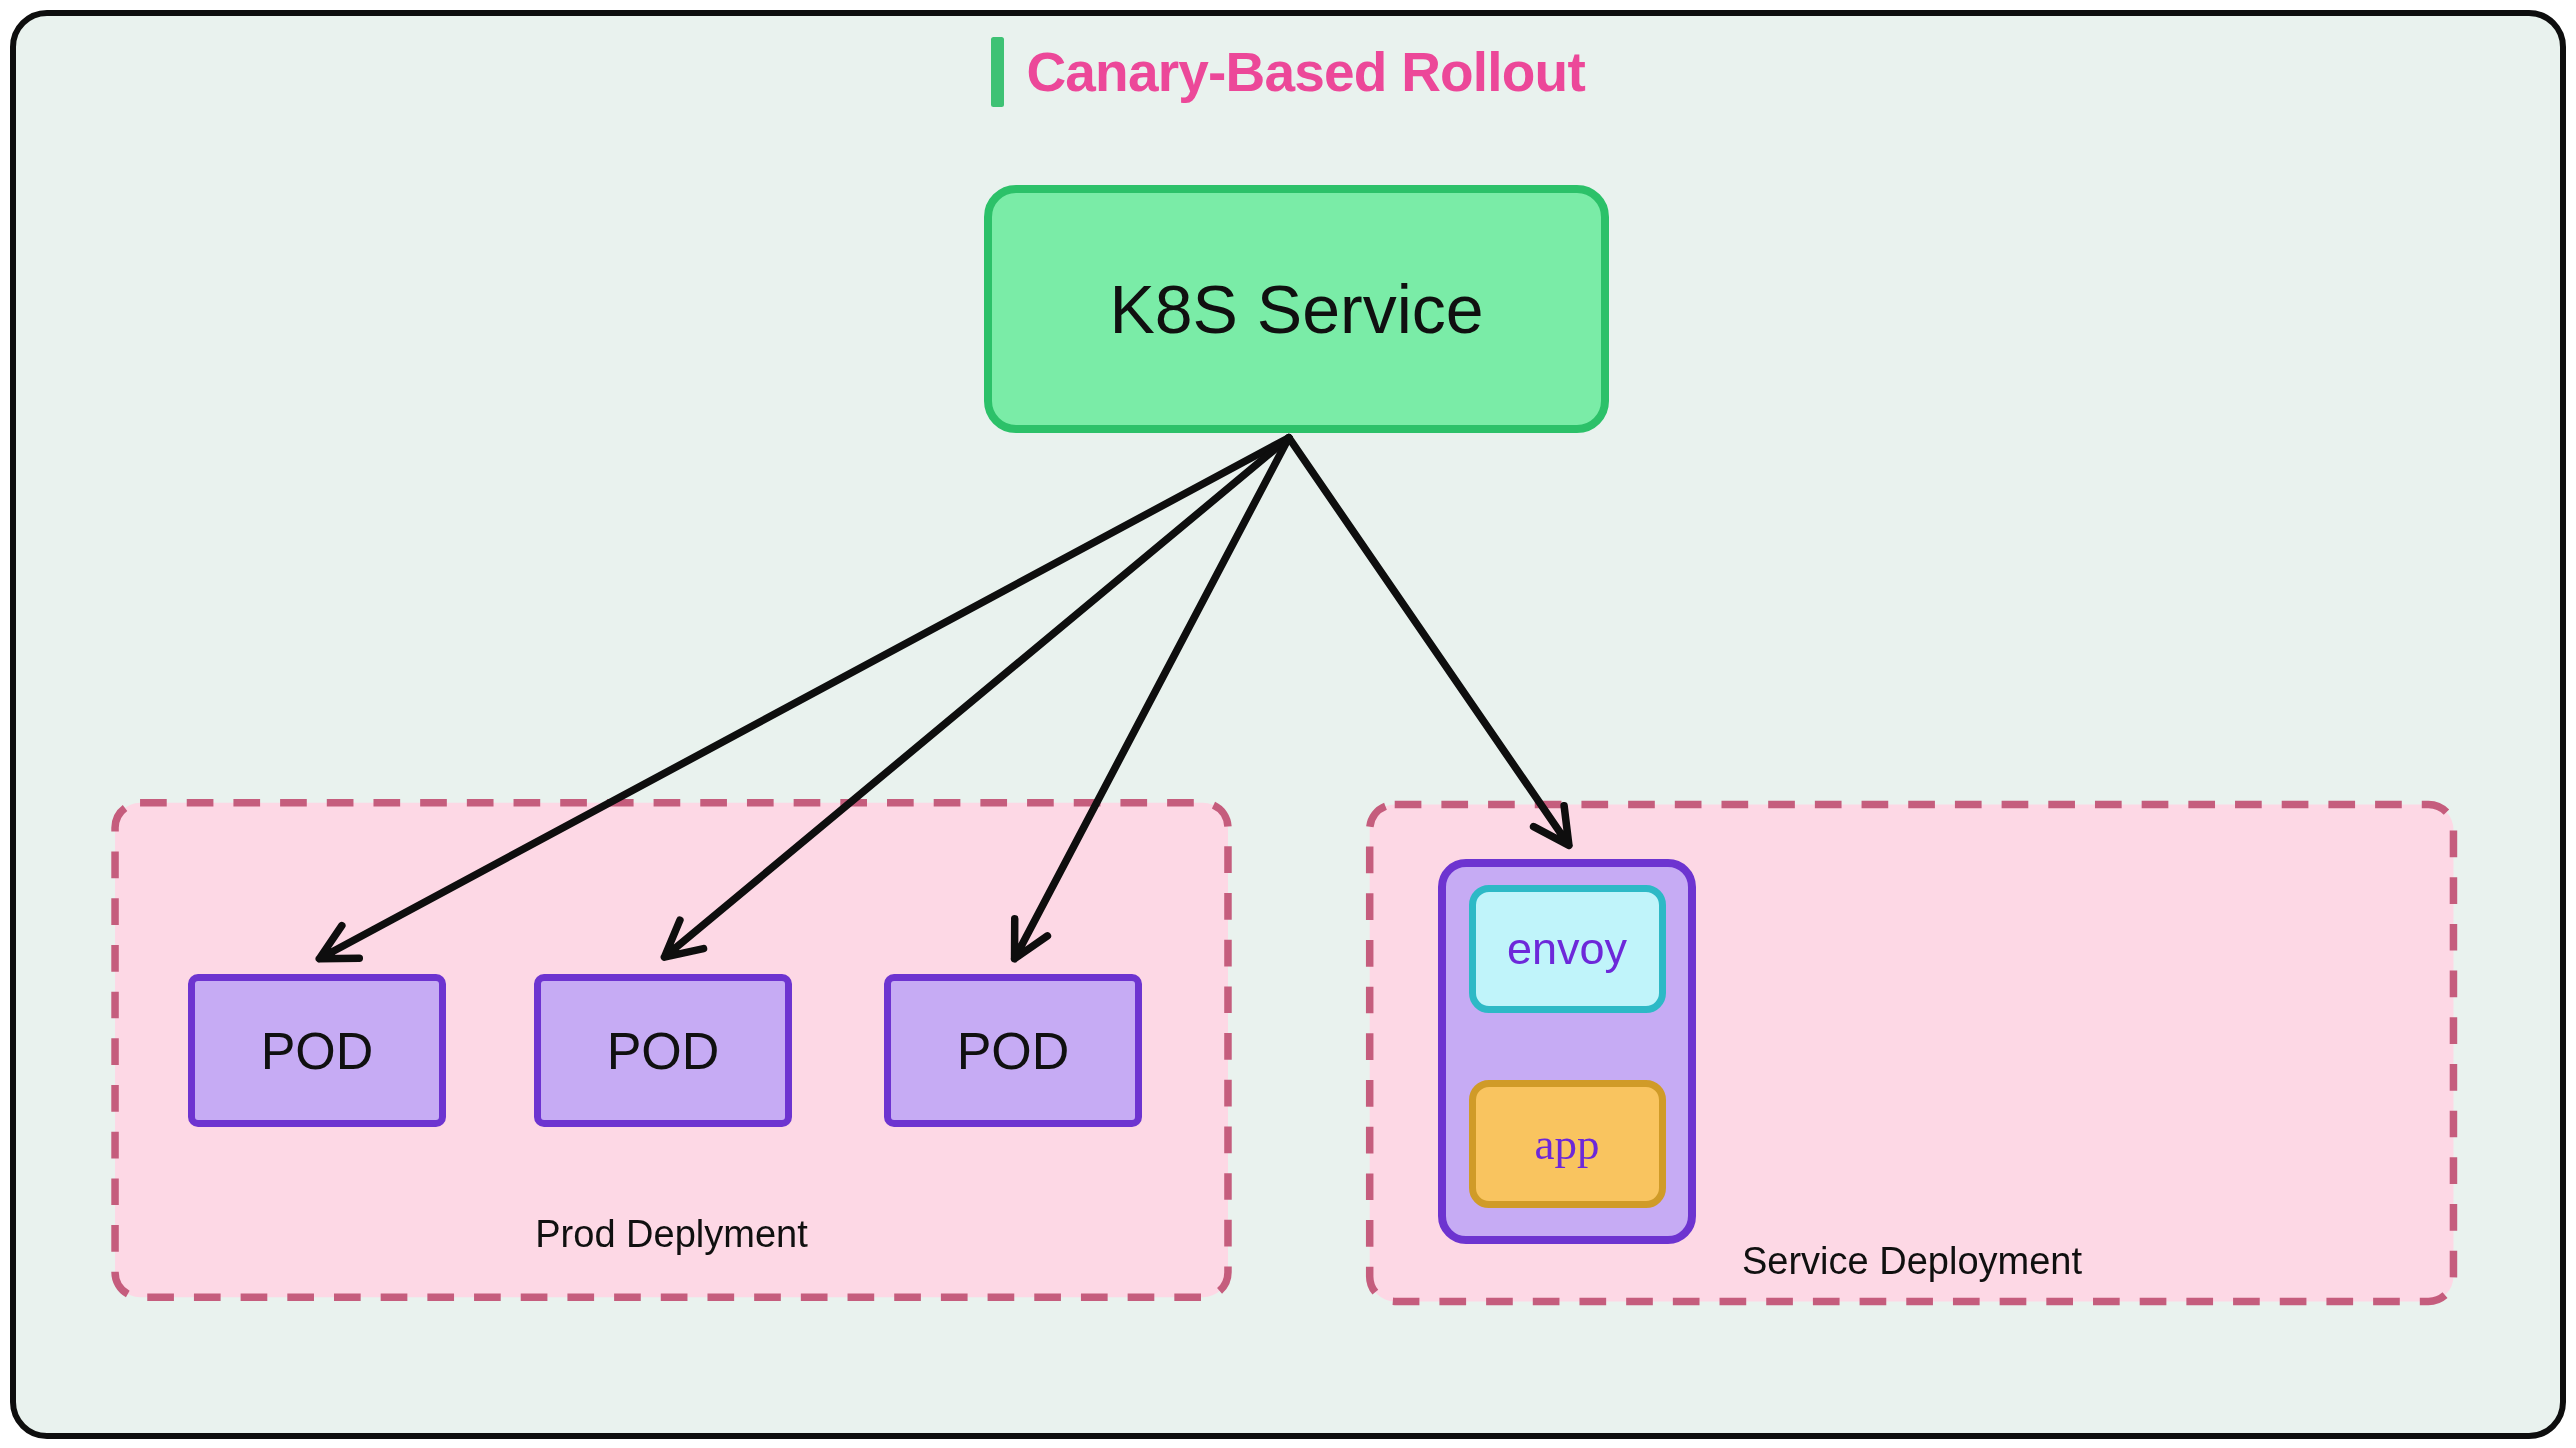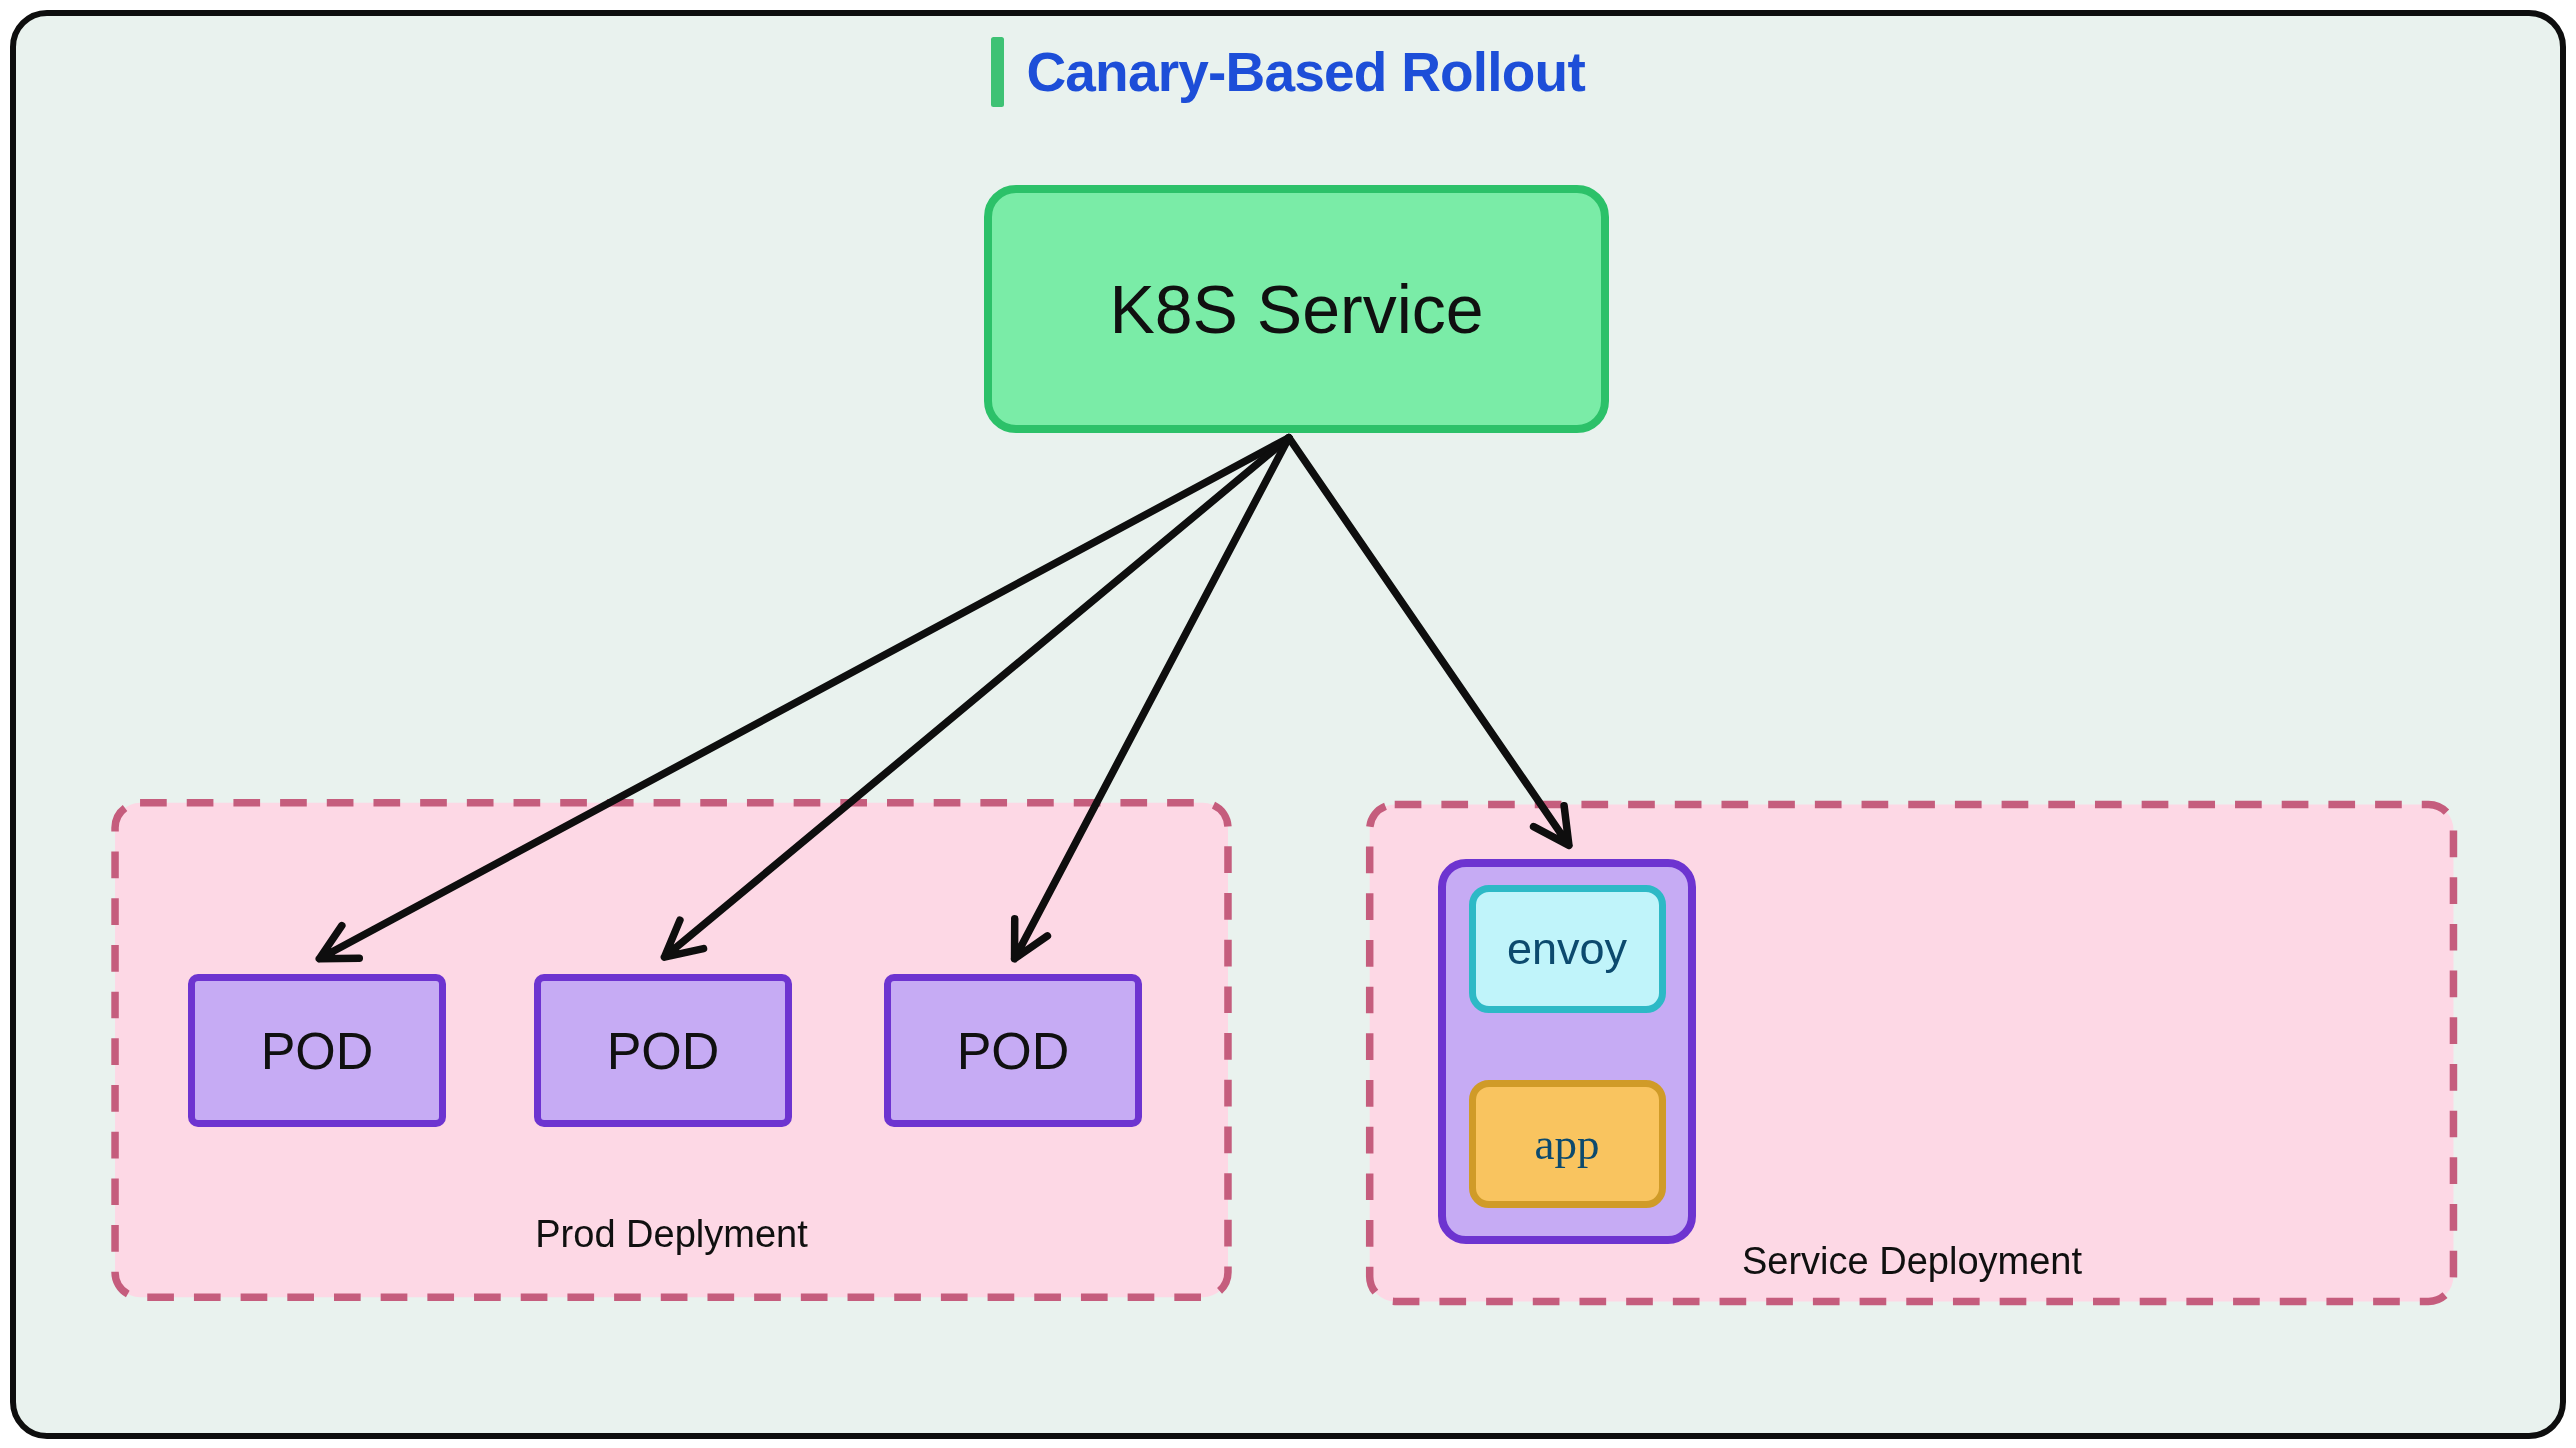--- a/index.html
+++ b/index.html
@@ -9,38 +9,38 @@
   #frame{position:absolute;left:10px;top:10px;width:2556px;height:1429px;
          box-sizing:border-box;border:6.7px solid #0e0e0e;border-radius:37px;background:#e9f2ee;}
 
   
   #edge-layer{position:absolute;left:0;top:0;width:2576px;height:1449px;}
 
   
   .title-row{position:absolute;top:37px;left:0;width:2576px;display:flex;
              justify-content:center;align-items:center;gap:22px;}
   .title-bar{width:13.3px;height:70px;border-radius:2.5px;background:#3ec274;}
-  .title-text{margin:0;font-size:55px;font-weight:bold;letter-spacing:-0.8px;color:#1d4ed8;line-height:70px;}
+  .title-text{margin:0;font-size:55px;font-weight:bold;letter-spacing:-0.8px;color:#ec4899;line-height:70px;}
 
   
   .node{position:absolute;box-sizing:border-box;display:flex;align-items:center;
         justify-content:center;color:#101010;}
 
   #svc{left:984px;top:185px;width:625px;height:248px;border:8.3px solid #2cc169;
        border-radius:32px;background:#7aeca7;font-size:68px;}
 
   .pod{top:974px;width:258px;height:153px;border:7.5px solid #6d34d0;border-radius:10px;
        background:#c6abf4;font-size:52px;}
   #pod1{left:188px;} #pod2{left:534px;} #pod3{left:884px;}
 
   #canary-pod{left:1438px;top:859px;width:258px;height:385px;border:8.3px solid #6d34d0;
               border-radius:28px;background:#c6abf4;}
   .sidecar{position:absolute;box-sizing:border-box;left:22.5px;width:197px;height:128px;
            display:flex;align-items:center;justify-content:center;border-radius:20px;
-           font-size:45px;color:#0c4a6e;}
+           font-size:45px;color:#6d28d9;}
   #envoy{top:18.3px;border:7.5px solid #2db9c6;background:#c0f4fa;}
   #appbox{top:213px;border:7.5px solid #d09b28;background:#f9c45f;}
 
   .group-label{position:absolute;text-align:center;font-size:38px;color:#101010;}
   #prod-label{left:115px;width:1113px;top:1213px;}
   #canary-label{left:1370px;width:1084px;top:1240px;}
 </style>
 </head>
 <body>
 

